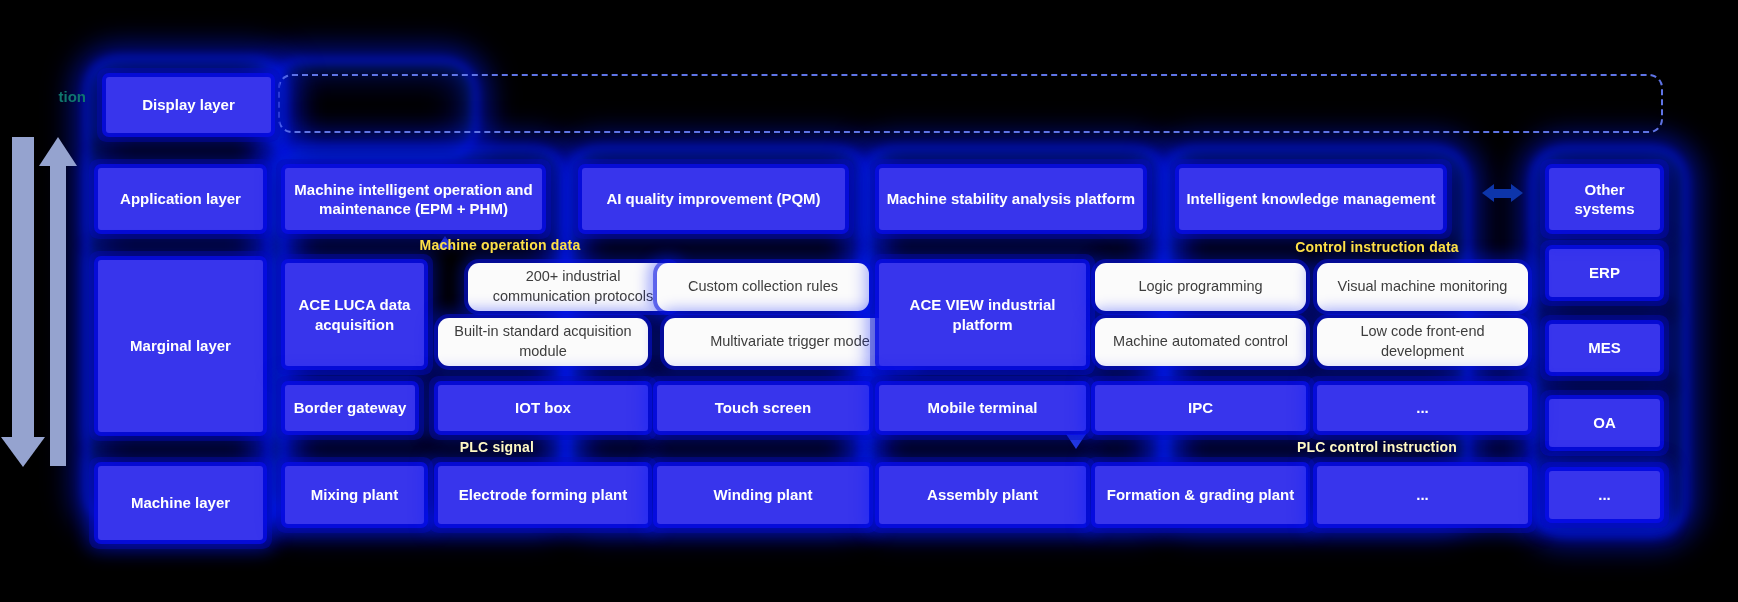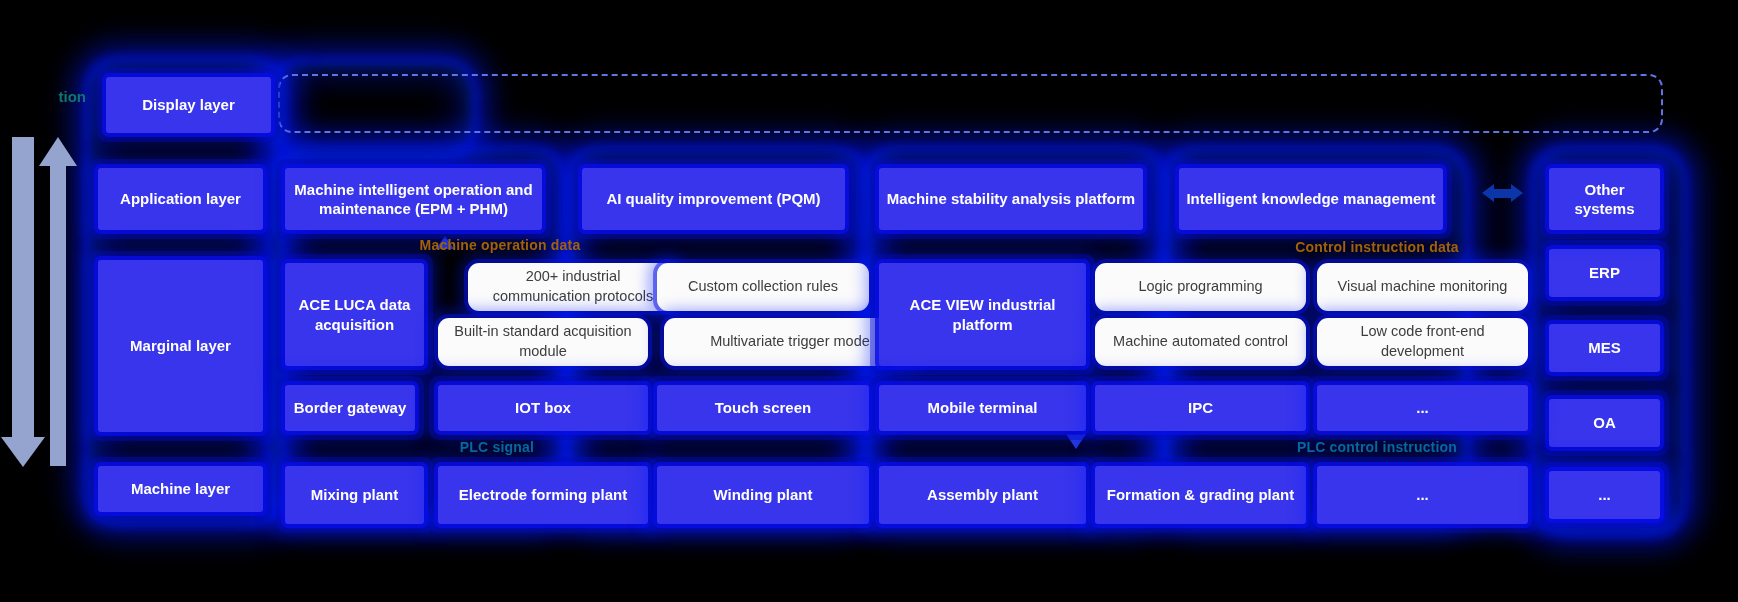--- a/index.html
+++ b/index.html
@@ -25,23 +25,23 @@
   
   .wbox{
     position:absolute;display:flex;align-items:center;justify-content:center;
     background:#fbfbfb;color:#3d3d3d;font-weight:400;text-align:center;
     border-radius:11px;font-size:14.5px;line-height:1.35;padding:2px 8px;box-sizing:border-box;
     box-shadow:0 0 0 4px rgba(8,16,220,0.5), 0 0 14px 9px rgba(0,26,255,0.35);
     z-index:3;
   }
   .flow-label{
     position:absolute;text-align:center;font-weight:bold;font-size:14px;
-    color:#a16207;z-index:4;letter-spacing:.2px;
+    color:#fde047;z-index:4;letter-spacing:.2px;
   }
-  .flow-label.plc{color:#0369a1;}
+  .flow-label.plc{color:#fef9c3;}
   .dashed-frame{
     position:absolute;left:278px;top:74px;width:1385px;height:59px;
     border:2px dashed #5f74e6;border-radius:14px;z-index:2;box-sizing:border-box;
   }
   .fragment{
     position:absolute;left:28px;top:88px;width:58px;text-align:right;
     color:#0f766e;font-weight:bold;font-size:15px;z-index:4;
   }
   .shaft{position:absolute;z-index:2;}
   .tri{position:absolute;width:0;height:0;z-index:2;}
@@ -64,21 +64,21 @@
   <div class="fragment">tion</div>
 
   <div class="shaft" style="left:12px;top:137px;width:22px;height:300px;background:#95a3cf;"></div>
   <div class="tri" style="left:1px;top:437px;border-left:22px solid transparent;border-right:22px solid transparent;border-top:30px solid #95a3cf;"></div>
   <div class="tri" style="left:39px;top:137px;border-left:19px solid transparent;border-right:19px solid transparent;border-bottom:29px solid #95a3cf;"></div>
   <div class="shaft" style="left:50px;top:166px;width:16px;height:300px;background:#95a3cf;"></div>
 
   <div class="box" style="left:106px;top:77px;width:165px;height:56px;">Display layer</div>
   <div class="box" style="left:98px;top:168px;width:165px;height:62px;">Application layer</div>
   <div class="box" style="left:98px;top:260px;width:165px;height:172px;">Marginal layer</div>
-  <div class="box" style="left:98px;top:466px;width:165px;height:46px;">Machine layer</div>
+  <div class="box" style="left:98px;top:466px;width:165px;height:74px;">Machine layer</div>
 
   <div class="box" style="left:285px;top:168px;width:257px;height:62px;">Machine intelligent operation and maintenance (EPM + PHM)</div>
   <div class="box" style="left:582px;top:168px;width:263px;height:62px;">AI quality improvement (PQM)</div>
   <div class="box" style="left:879px;top:168px;width:264px;height:62px;">Machine stability analysis platform</div>
   <div class="box" style="left:1179px;top:168px;width:264px;height:62px;">Intelligent knowledge management</div>
 
   <div class="box" style="left:1549px;top:249px;width:111px;height:48px;">ERP</div>
   <div class="box" style="left:1549px;top:168px;width:111px;height:62px;">Other systems</div>
   <div class="box" style="left:1549px;top:324px;width:111px;height:48px;">MES</div>
   <div class="box" style="left:1549px;top:399px;width:111px;height:48px;">OA</div>

